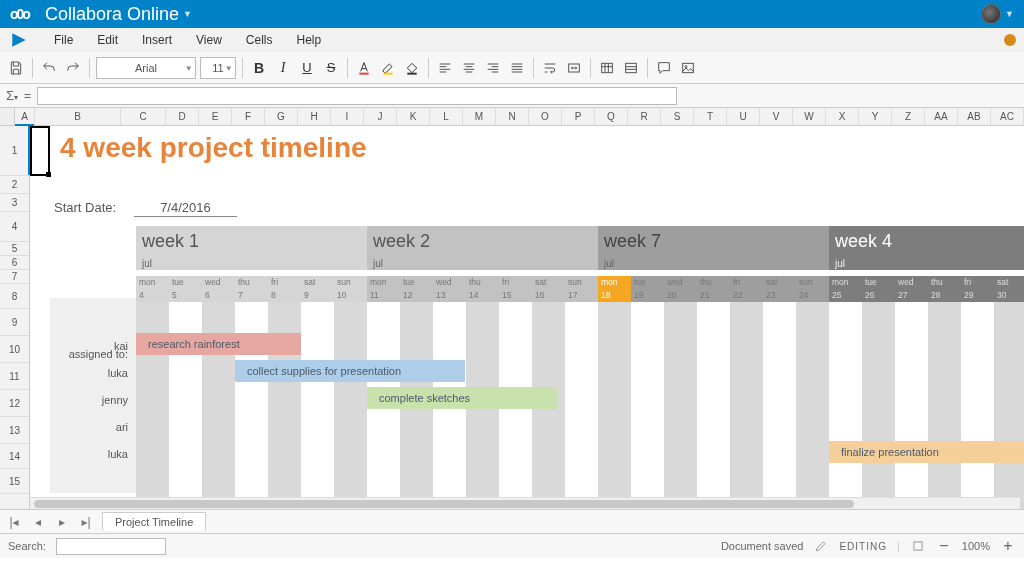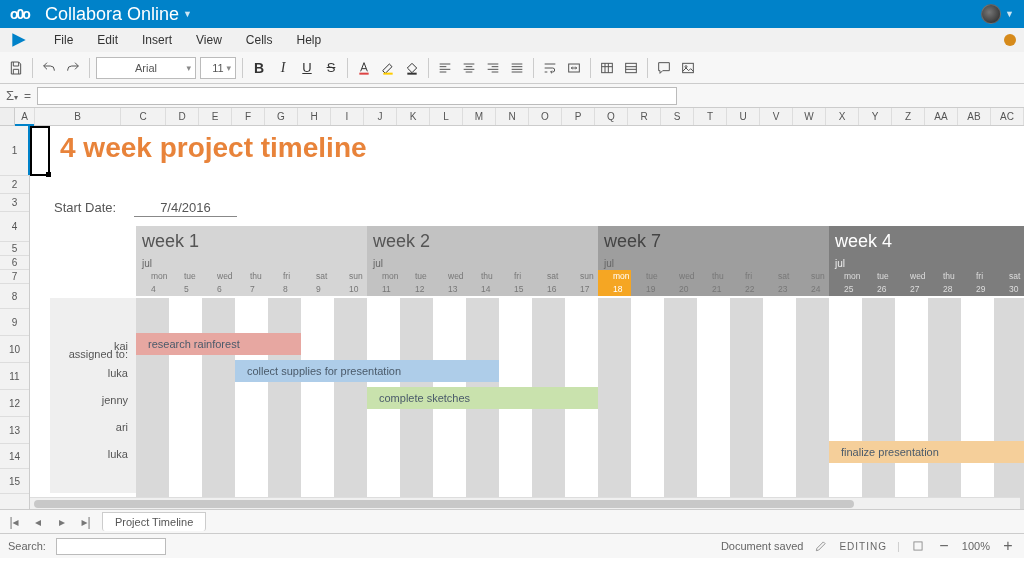--- a/index.html
+++ b/index.html
@@ -65,21 +65,21 @@
   .weekbar.w2 { background: #c2c2c2; }
   .weekbar.w3 { background: #9e9e9e; color:#444; }
   .weekbar.w4 { background: #7d7d7d; color:#fff; }
   .monthrow { position: absolute; top: 130px; height: 14px; font-size: 10px; color: #666; padding-left: 6px; display:flex; align-items:center; }
   .monthrow.w4 { color: #eee; }
 
   
   .days { position: absolute; left: 0; right: 0; top: 144px; height: 28px; }
   .stripes { position: absolute; left: 0; right: 0; top: 100px; bottom: 0; }
   .daycol { position: absolute; top: 0; bottom: 0; background: #d9d9d9; }
-  .daylbl { position: absolute; top: 0; width: 33px; text-align: left; padding-left: 15px; font-size: 8.5px; color: #777; line-height: 13px; }
+  .daylbl { position: absolute; top: 6px; width: 33px; text-align: left; padding-left: 3px; font-size: 8.5px; color: #777; line-height: 13px; }
   .daylbl .dn { display:block; }
   .daylbl.today { background: #f5a623; color: #fff; }
   .daylbl.wk4 { color: #ddd; }
 
   
   .assign-bg { position:absolute; left:20px; top:172px; width:86px; height:195px; background:#efefef; }
 
   
   .assign { position: absolute; left: 26px; height: 25px; display: flex; align-items: center; font-size: 11px; color: #555; width: 80px; justify-content: flex-end; padding-right: 8px; }
   .a-hdr { top: 180px; font-size: 11px; justify-content:flex-end;margin-top:35px; }
@@ -464,22 +464,22 @@
       </div>
 
     <div class="assign a-hdr">assigned to:</div>
     <div class="assign a1">kai</div>
     <div class="assign a2">luka</div>
     <div class="assign a3">jenny</div>
     <div class="assign a4">ari</div>
     <div class="assign a5">luka</div>
 
     <div class="task t1" style="left: 106px; width: 165px;">research rainforest</div>
-    <div class="task t2" style="left: 205px; width: 264px;">collect supplies for presentation</div>
-    <div class="task t3" style="left: 337px; width: 231px;">complete sketches</div>
+    <div class="task t2" style="left: 205px; width: 230px;">collect supplies for presentation</div>
+    <div class="task t3" style="left: 337px; width: 190px;">complete sketches</div>
     <div class="task t5" style="left: 799px; width: 198px;">finalize presentation</div>
   </div>
   <div class="hscroll">
       <div class="thumb"></div>
     </div>
 </div>
 
 <div class="tabsbar">
   <span class="tab-nav-ico">|◂</span>
   <span class="tab-nav-ico">◂</span>

